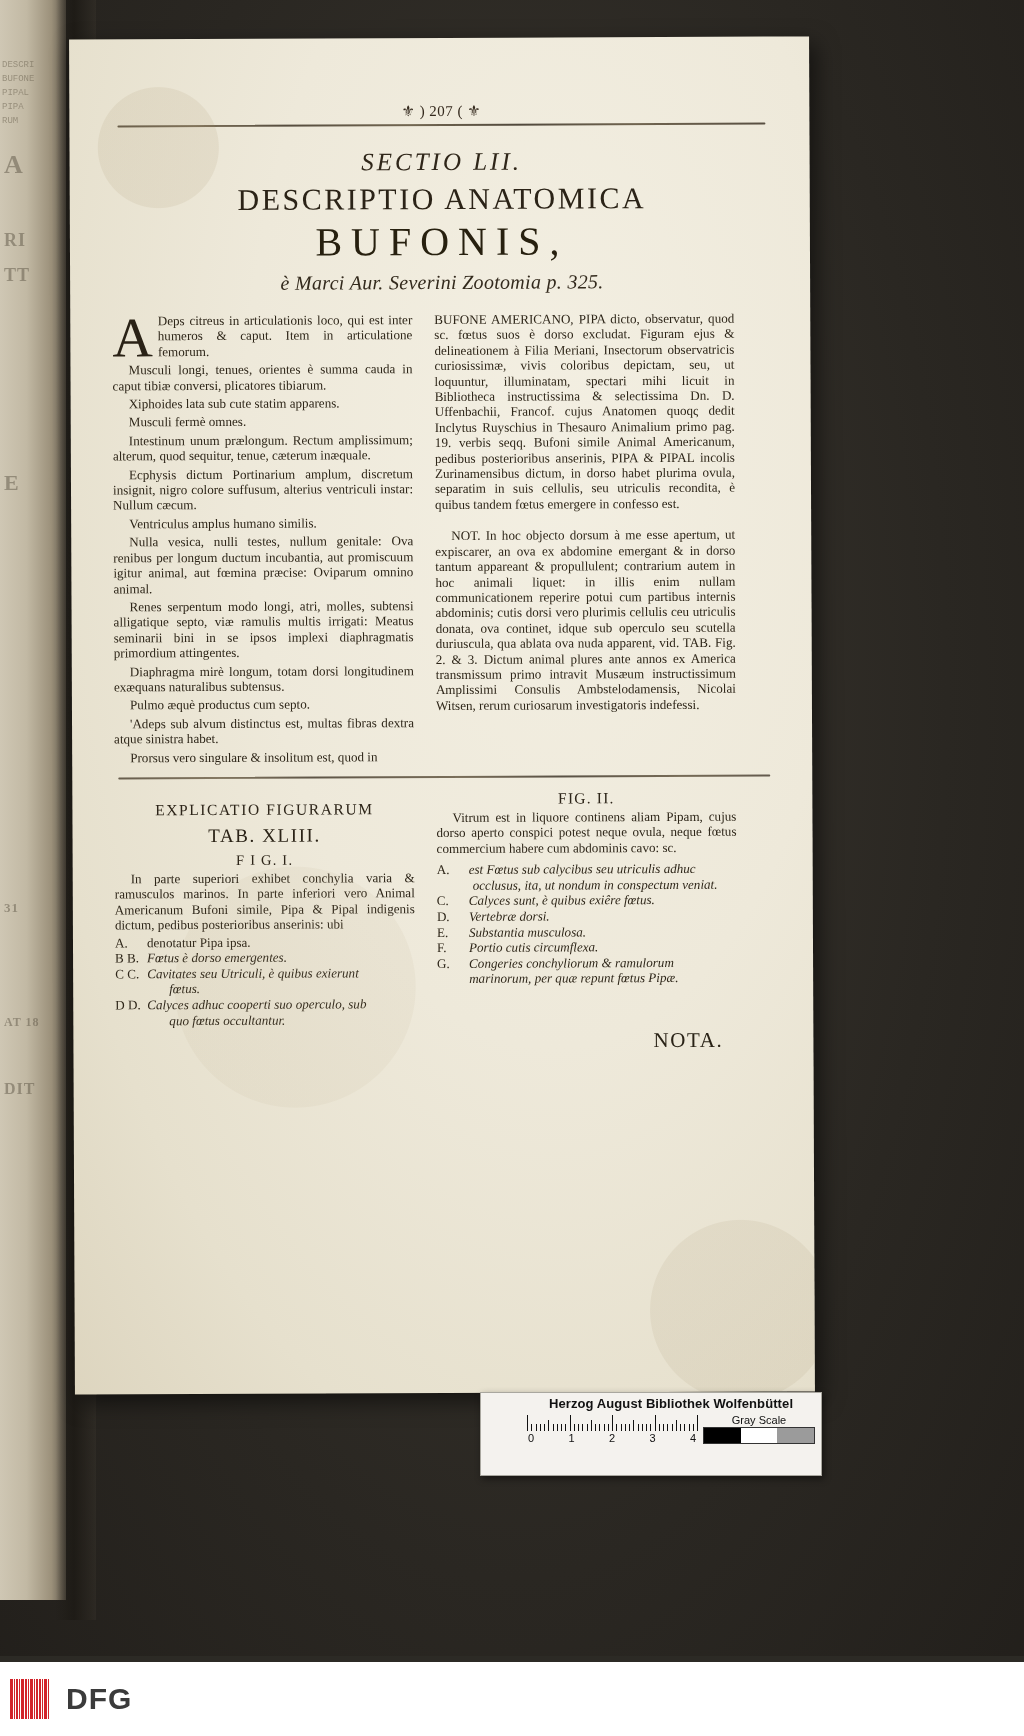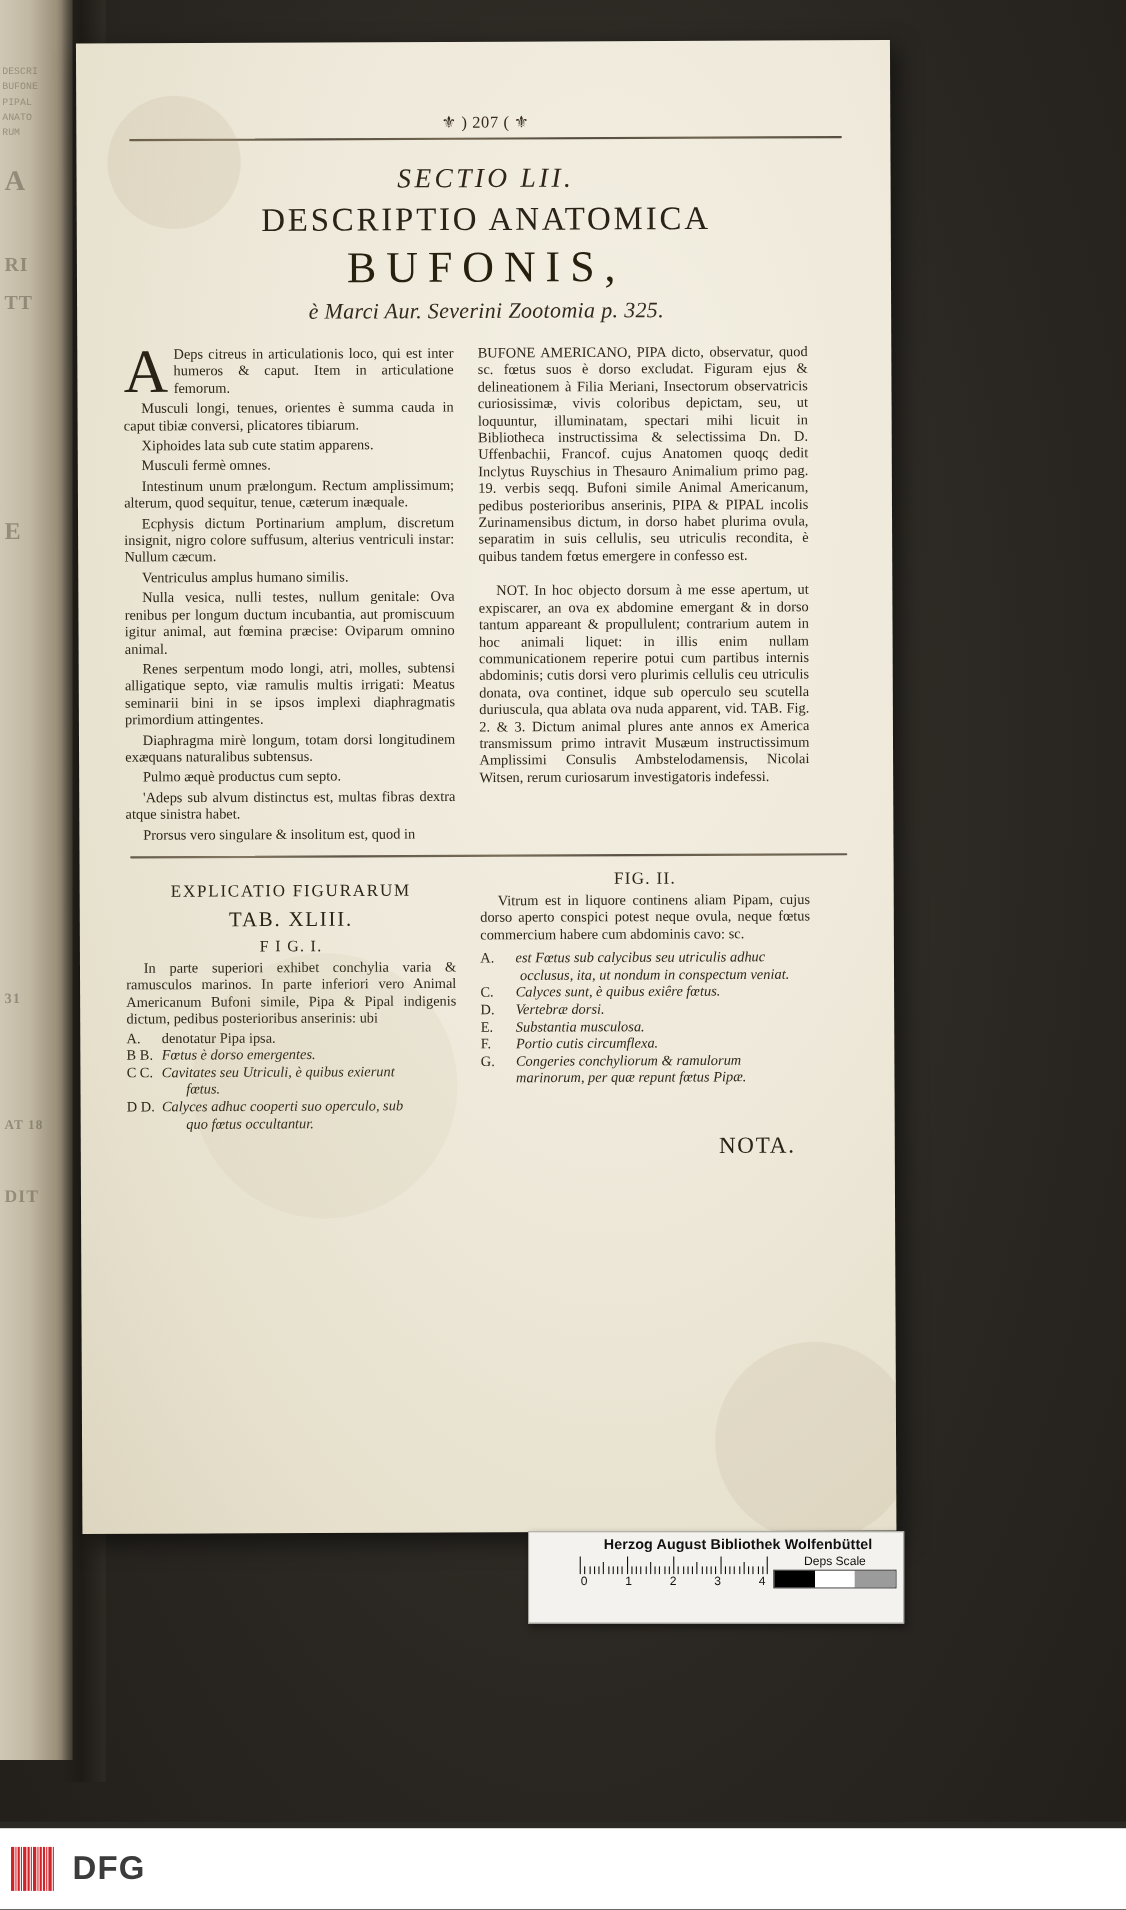--- a/index.html
+++ b/index.html
@@ -185,21 +185,21 @@
 </head>
 <body>
 
 <div class="scan-bg"></div>
 
 <div class="left-sliver">
   <div class="bigghost" style="top:150px;">A</div>
   <div class="ghost" style="top:60px;">DESCRI</div>
   <div class="ghost" style="top:74px;">BUFONE</div>
   <div class="ghost" style="top:88px;">PIPAL</div>
-  <div class="ghost" style="top:102px;">ANATO</div>
+  <div class="ghost" style="top:102px;">PIPA</div>
   <div class="ghost" style="top:116px;">RUM</div>
   <div class="bigghost" style="top:230px;font-size:18px;">RI</div>
   <div class="bigghost" style="top:265px;font-size:18px;">TT</div>
   <div class="bigghost" style="top:470px;font-size:22px;">E</div>
   <div class="bigghost" style="top:900px;font-size:13px;">31</div>
   <div class="bigghost" style="top:1015px;font-size:12px;">AT 18</div>
   <div class="bigghost" style="top:1080px;font-size:16px;">DIT</div>
 </div>
 <div class="gutter"></div>
 
@@ -363,21 +363,21 @@
         </div>
       <div class="nums">
         <span>0</span>
         <span>1</span>
         <span>2</span>
         <span>3</span>
         <span>4</span>
       </div>
     </div>
     <div class="gs">
-      <div class="gs-label">Deps Scale</div>
+      <div class="gs-label">Gray Scale</div>
       <div class="gs-bar">
         <span style="background:#000;"></span>
         <span style="background:#fff;"></span>
         <span style="background:#9b9b9b;"></span>
       </div>
     </div>
   </div>
 </div>
 
 <div class="footer-strip"></div>

